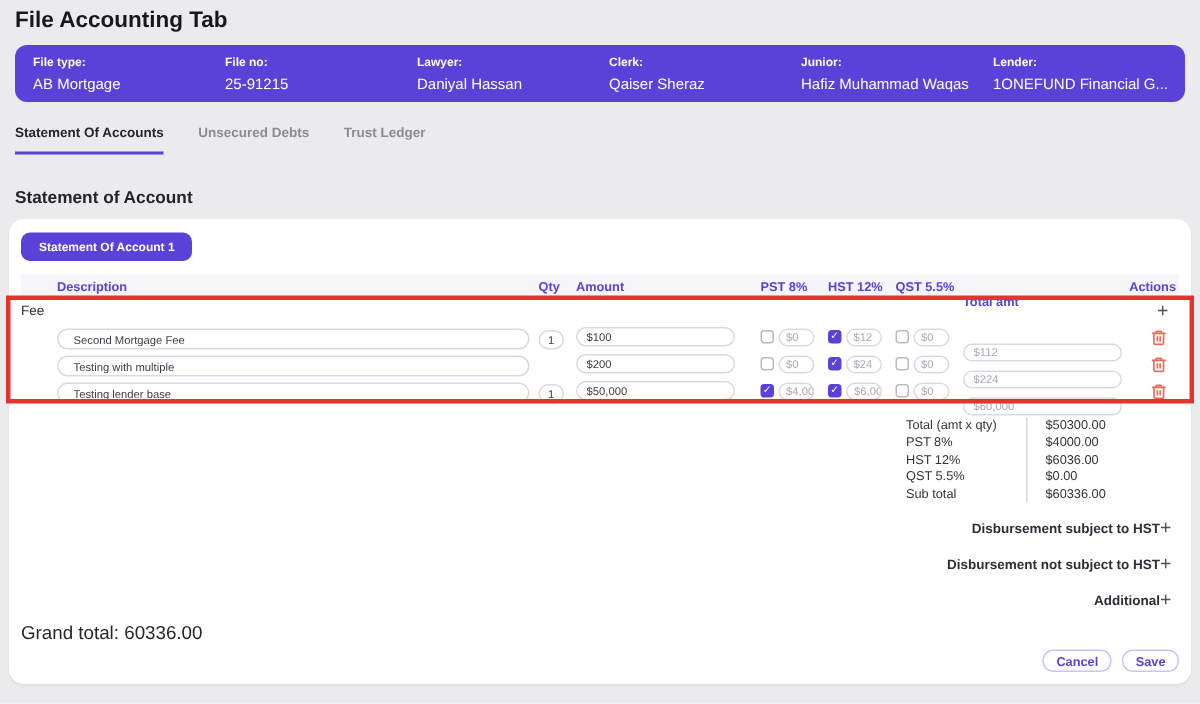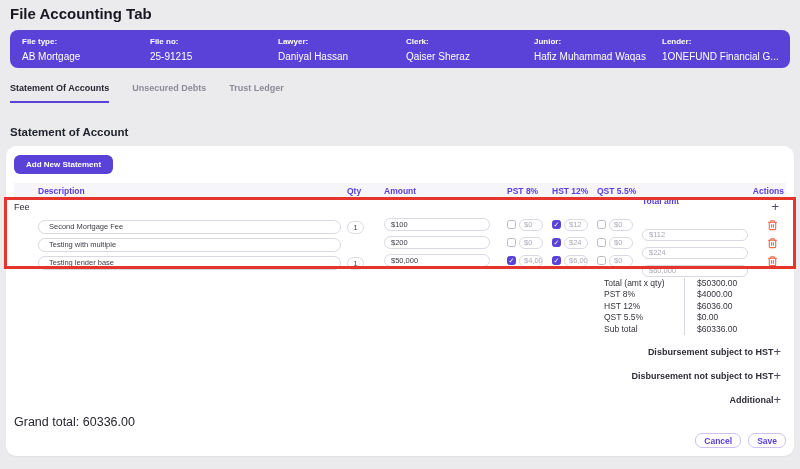--- a/index.html
+++ b/index.html
@@ -39,21 +39,21 @@
   .btn-primary {
     background:#5a41d8; color:#fff; border:none; border-radius:6px;
     font-family:inherit; font-size:8px; font-weight:bold; padding:5px 12px; cursor:pointer; line-height:9px;
   }
   
   .thead {
     margin-top:9px; height:16px; display:flex; align-items:center;
     background:#f5f5fa; font-size:8.5px; font-weight:bold; color:#5a41d8; white-space:nowrap;
   }
   .c-desc { flex:1; margin-right:6px;margin-left:24px; }
-  .c-qty { width:17px; margin-right:20px; }
+  .c-qty { width:17px; margin-right:8px; }
   .c-amount { width:106px; margin-right:17px; }
   .c-tax { width:36px; margin-right:9px; display:flex; align-items:center; }
   .c-total { width:106px;margin-top:20px; }
   .c-actions { width:38px; text-align:right; padding-right:2px; display:flex; justify-content:flex-end; align-items:center; }
   .group-row { margin-top:2px; height:12px; display:flex; align-items:center; }
   .group-label { flex:1; font-size:9px; color:#2e2e38; }
   .item-row { margin-top:5px; height:13px; display:flex; align-items:center; }
   input.field {
     appearance:none; outline:none; background:#fff; border:1px solid #d9d9e3;
     font-family:inherit; font-size:7.5px; color:#3c3c46; height:13px;
@@ -133,21 +133,21 @@
     <div class="tab active">Statement Of Accounts</div>
     <div class="tab">Unsecured Debts</div>
     <div class="tab">Trust Ledger</div>
   </div>
 
   <div class="section-heading">Statement of Account</div>
 
   <div class="card">
 
     <div class="toolbar">
-      <button class="btn-primary">Add New Statement</button>
+      <button class="btn-primary">Statement Of Account 1</button>
     </div>
 
     <div class="thead">
       <div class="c-desc">Description</div>
       <div class="c-qty">Qty</div>
       <div class="c-amount">Amount</div>
       <div class="c-tax">PST 8%</div>
       <div class="c-tax">HST 12%</div>
       <div class="c-tax">QST 5.5%</div>
       <div class="c-total">Total amt</div>

